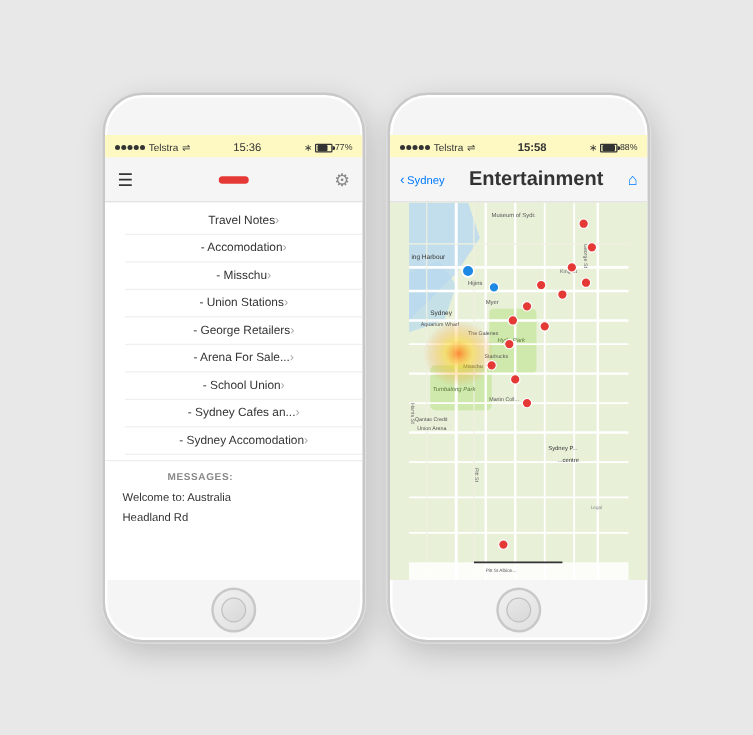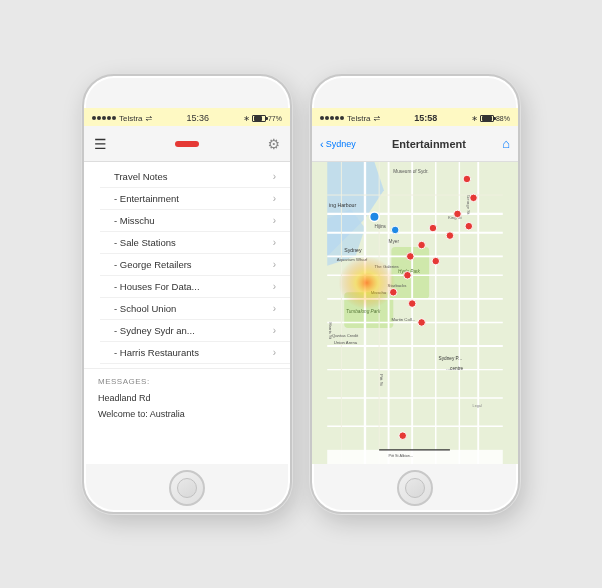--- a/index.html
+++ b/index.html
@@ -129,43 +129,44 @@
 
     
     .menu-list {
       flex: 1;
       overflow: hidden;
       padding: 4px 0;
     }
     .menu-item {
       display: flex;
       align-items: center;
-      justify-content: space-between;
+      justify-content: center;
       padding: 5px 14px;
       font-size: 9.5px;
       color: #333;
       border-bottom: 1px solid #f0f0f0;
       margin-left: 16px;
     }
     .menu-item .chevron {
       color: #aaa;
       font-size: 10px;
     }
 
     
     .messages-section {
       padding: 8px 14px 4px;
       border-top: 1px solid #eee;
     }
     .messages-title {
       font-size: 8px;
       color: #888;
-      font-weight: 400;
+      font-weight: 700;
       letter-spacing: 0.5px;
       margin-bottom: 4px;
+      margin-left: 36px;
     }
     .message-item {
       font-size: 9px;
       color: #333;
       padding: 3px 0;
     }
 
     
     .home-button {
       width: 36px;
@@ -200,21 +201,21 @@
     .back-btn {
       display: flex;
       align-items: center;
       color: #007AFF;
       font-size: 9px;
       gap: 2px;
     }
     .nav-title {
       flex: 1;
       text-align: center;
-      font-size: 11px;
+      font-size: 16px;
       font-weight: 600;
       color: #333;
     }
     .home-icon {
       color: #007AFF;
       font-size: 13px;
     }
 
     
     .map-area {
@@ -266,57 +267,57 @@
         <span class="gear-icon">⚙</span>
       </div>
 
       <div class="screen">
         <div class="menu-list">
           <div class="menu-item">
             <span>Travel Notes</span>
             <span class="chevron">›</span>
           </div>
           <div class="menu-item">
-            <span>- Entertainment</span>
+            <span>- Accomodation</span>
             <span class="chevron">›</span>
           </div>
           <div class="menu-item">
             <span>- Misschu</span>
             <span class="chevron">›</span>
           </div>
           <div class="menu-item">
-            <span>- Sale Stations</span>
+            <span>- Union Stations</span>
             <span class="chevron">›</span>
           </div>
           <div class="menu-item">
             <span>- George Retailers</span>
             <span class="chevron">›</span>
           </div>
           <div class="menu-item">
-            <span>- Houses For Data...</span>
+            <span>- Arena For Sale...</span>
             <span class="chevron">›</span>
           </div>
           <div class="menu-item">
             <span>- School Union</span>
             <span class="chevron">›</span>
           </div>
           <div class="menu-item">
-            <span>- Sydney Sydr an...</span>
-            <span class="chevron">›</span>
-          </div>
-          <div class="menu-item">
-            <span>- Harris Restaurants</span>
+            <span>- Sydney Cafes an...</span>
+            <span class="chevron">›</span>
+          </div>
+          <div class="menu-item">
+            <span>- Sydney Accomodation</span>
             <span class="chevron">›</span>
           </div>
         </div>
 
         <div class="messages-section">
           <div class="messages-title">MESSAGES:</div>
+          <div class="message-item">Welcome to: Australia</div>
           <div class="message-item">Headland Rd</div>
-          <div class="message-item">Welcome to: Australia</div>
         </div>
       </div>
 
       <div class="home-button">
         <div class="home-button-inner"></div>
       </div>
     </div>
   </div>
 
   <div class="phone">

